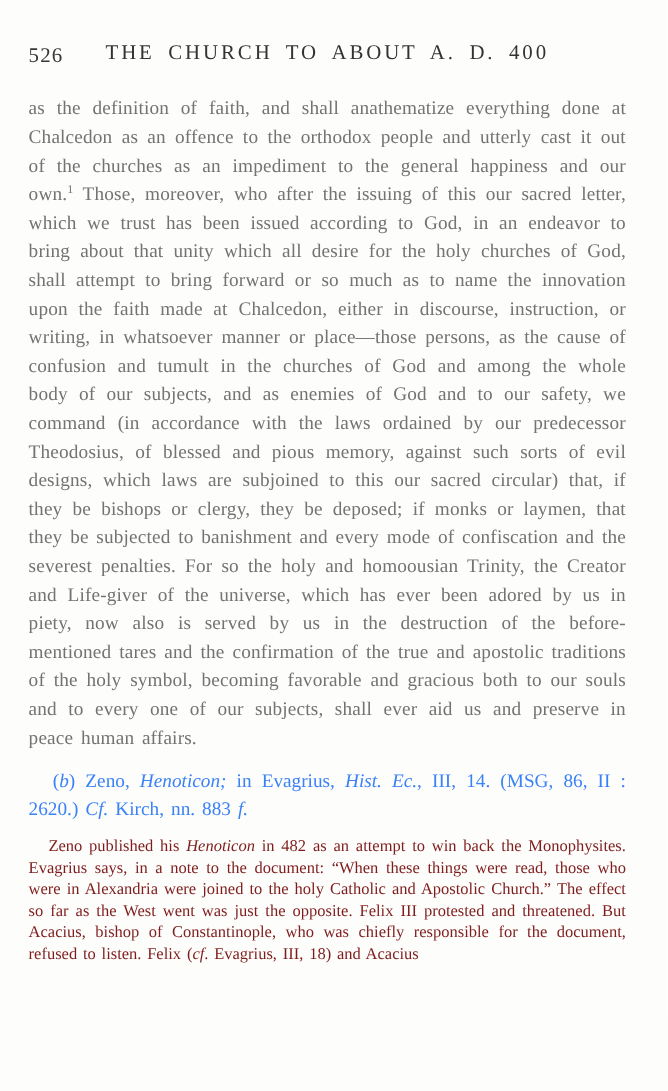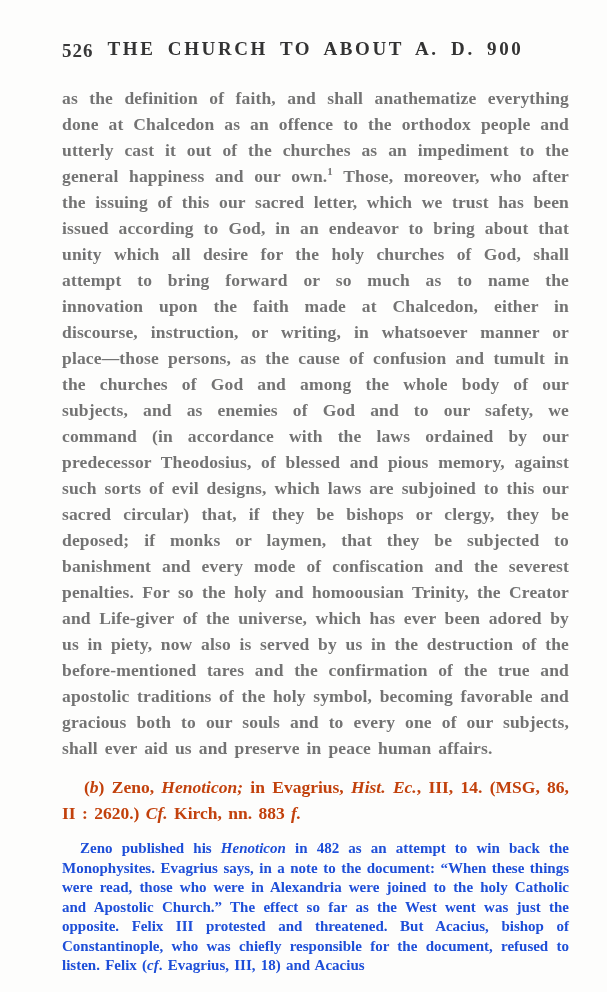--- a/index.html
+++ b/index.html
@@ -5,23 +5,22 @@
   html, body { margin: 0; padding: 0; background: #ffffff; }
   .page {
     position: relative;
     width: 607px;
     height: 992px;
     margin: 0 auto;
     background: #fdfdfc;
     color: #3d3d3d;
     font-family: "Liberation Serif", "DejaVu Serif", serif;
     box-sizing: border-box;
-    padding: 38px 38px 0 62px;
+    padding: 38px 38px 0 26px;
     overflow: hidden;
-    font-weight: bold;
   }
   .running-head {
     position: relative;
     height: 24px;
     margin-bottom: 4px;
   }
   .page-number {
     position: absolute;
     left: 0;
     top: 2px;
@@ -47,30 +46,30 @@
     letter-spacing: 0.15px;
     color: #737373;
   }
   .citation-para {
     margin-top: 13px;
     font-size: 17.5px;
     line-height: 26px;
     text-indent: 22px;
     text-align: justify;
     word-spacing: 2px;
-    color: #c2410c;
+    color: #3b82f6;
   }
   .commentary-para {
     margin-top: 13px;
     font-size: 15px;
     line-height: 19.5px;
     text-indent: 18px;
     text-align: justify;
     word-spacing: 1.5px;
-    color: #1d4ed8;
+    color: #7f1d1d;
   }
   .footnote-para {
     margin-top: 9px;
     font-size: 14px;
     line-height: 18.5px;
     text-indent: 16px;
     text-align: justify;
     color: #444444;
   }
   sup {
@@ -79,21 +78,21 @@
     vertical-align: super;
   }
 </style>
 </head>
 <body>
 
 <div class="page">
 
   <div class="running-head">
     <span class="page-number">526</span>
-    <span class="running-title">THE CHURCH TO ABOUT A. D. 900</span>
+    <span class="running-title">THE CHURCH TO ABOUT A. D. 400</span>
   </div>
 
   <p class="body-para"><span>as the definition of faith, and shall anathematize everything done at Chalcedon as an offence to the orthodox people and utterly cast it out of the churches as an impediment to the general happiness and our own.</span><sup>1</sup><span> Those, moreover, who after the issuing of this our sacred letter, which we trust has been issued according to God, in an endeavor to bring about that unity which all desire for the holy churches of God, shall attempt to bring forward or so much as to name the innovation upon the faith made at Chalcedon, either in discourse, instruction, or writing, in whatsoever manner or place—those persons, as the cause of confusion and tumult in the churches of God and among the whole body of our subjects, and as enemies of God and to our safety, we command (in accordance with the laws ordained by our predecessor Theodosius, of blessed and pious memory, against such sorts of evil designs, which laws are subjoined to this our sacred circular) that, if they be bishops or clergy, they be deposed; if monks or laymen, that they be subjected to banishment and every mode of confiscation and the severest penalties. For so the holy and homoousian Trinity, the Creator and Life-giver of the universe, which has ever been adored by us in piety, now also is served by us in the destruction of the before-mentioned tares and the confirmation of the true and apostolic traditions of the holy symbol, becoming favorable and gracious both to our souls and to every one of our subjects, shall ever aid us and preserve in peace human affairs.</span></p>
 
   <p class="citation-para"><span>(</span><span style="font-style: italic;">b</span><span>)  Zeno, </span><span style="font-style: italic;">Henoticon;</span><span> in Evagrius, </span><span style="font-style: italic;">Hist. Ec.</span><span>, III, 14.  (MSG, 86, II : 2620.)  </span><span style="font-style: italic;">Cf.</span><span> Kirch, nn. 883 </span><span style="font-style: italic;">f.</span></p>
 
   <p class="commentary-para"><span>Zeno published his </span><span style="font-style: italic;">Henoticon</span><span> in 482 as an attempt to win back the Monophysites.  Evagrius says, in a note to the document: “When these things were read, those who were in Alexandria were joined to the holy Catholic and Apostolic Church.”  The effect so far as the West went was just the opposite.  Felix III protested and threatened.  But Acacius, bishop of Constantinople, who was chiefly responsible for the document, refused to listen.  Felix (</span><span style="font-style: italic;">cf</span><span>. Evagrius, III, 18) and Acacius</span></p>
 
 
 </div>

